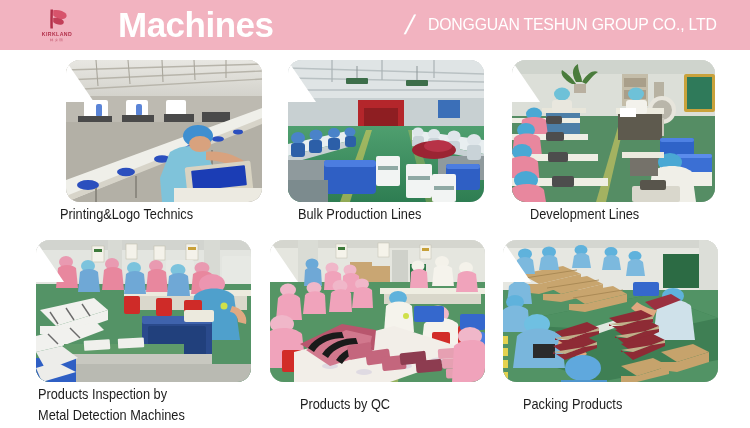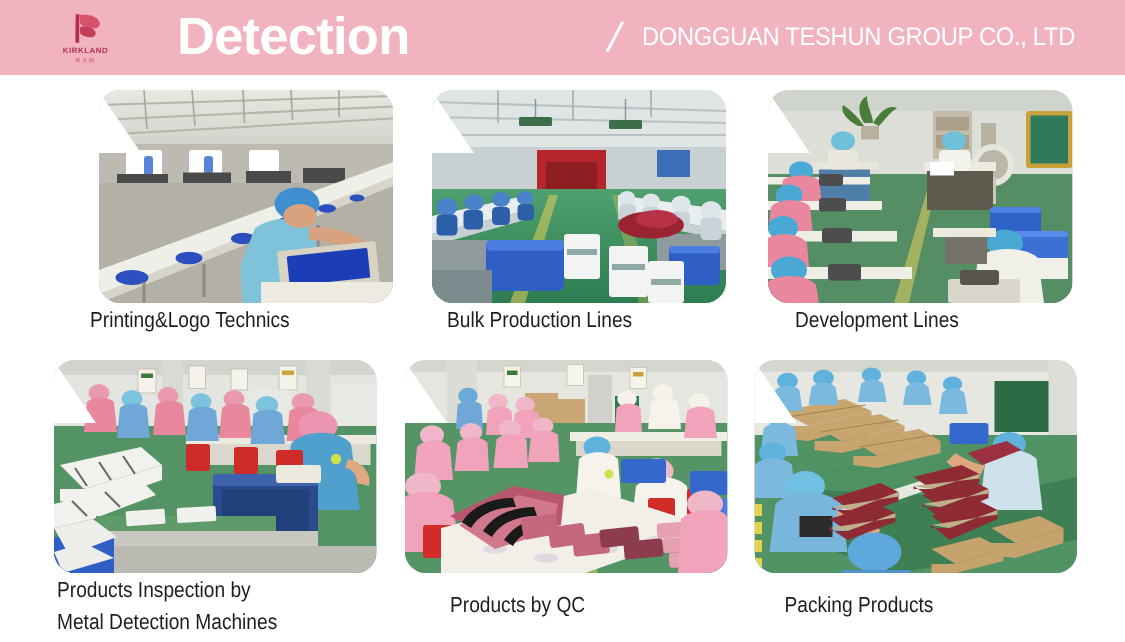--- a/index.html
+++ b/index.html
@@ -80,21 +80,21 @@
   <div id="logo">
     <svg class="logo-mark" viewBox="0 0 26 22">
       <path d="M6.5 1.5 C6.5 1.5 6.2 12 6.4 20.5 L8.9 20.5 C8.7 12 9.0 1.5 9.0 1.5 Z" fill="#b2304a"></path>
       <path d="M9.2 2.2 C14 1.2 19.5 2.6 21.8 5.6 C23.6 8.0 22.2 10.6 19.0 11.0 C15.6 11.4 11.6 10.0 9.2 7.6 Z" fill="#d7536b"></path>
       <path d="M9.2 10.0 C13.0 9.2 17.4 10.2 19.2 12.5 C20.6 14.4 19.5 16.5 17.0 16.8 C14.3 17.1 11.1 16.0 9.2 14.1 Z" fill="#c23f58"></path>
     </svg>
     <span class="logo-word">KIRKLAND</span>
     <span class="logo-cn">林克朗</span>
   </div>
 
-  <div id="header-title">Detection</div>
+  <div id="header-title">Machines</div>
   <div id="header-slash">/</div>
   <div id="header-subtitle">DONGGUAN TESHUN GROUP CO., LTD</div>
 </div>
 
 <div class="photo-card">
   <div class="photo-frame" style="left:66px; top:60px; width:196px; height:142px;">
     <svg viewBox="0 0 196 142" preserveAspectRatio="none">
       <defs>
         <linearGradient id="p1ceil" x1="0" y1="0" x2="0" y2="1">
           <stop offset="0" stop-color="#e8e7e2"></stop>

